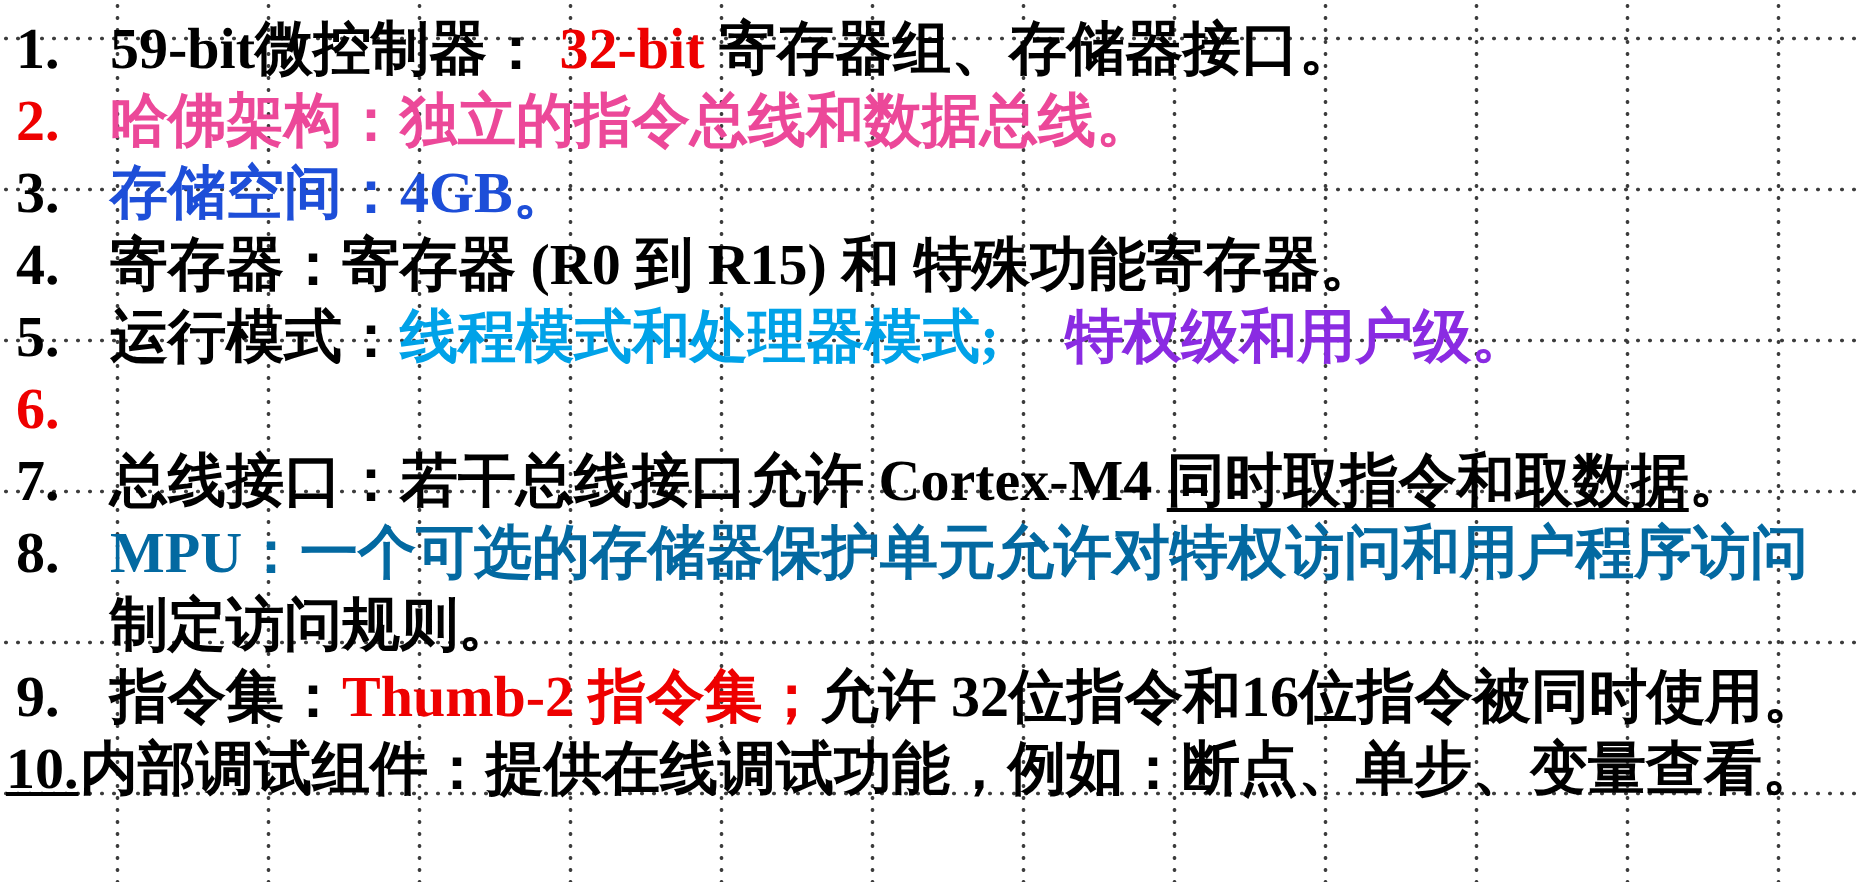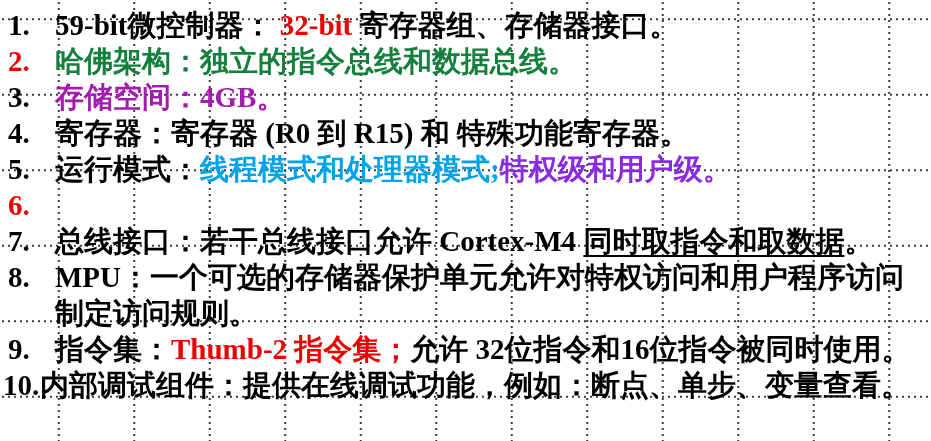--- a/index.html
+++ b/index.html
@@ -66,48 +66,48 @@
 
 <div class="page" style="background: rgb(255, 255, 255);">
   <div class="grid" style="background-image: radial-gradient(circle, rgb(60, 60, 60) 0.8px, transparent 1.1px), radial-gradient(circle, rgb(60, 60, 60) 0.8px, transparent 1.1px); background-size: 6px 75.5px, 75.5px 6px; background-position: 0px 57px, 21px 0px;"></div>
   <ol class="feature-list">
       <li>
         <span class="num" style="color: rgb(0, 0, 0);">1.</span>
         <div class="content"><span class="run" style="color: rgb(0, 0, 0);">59-bit微控制器： </span><span class="run" style="color: rgb(238, 0, 0);">32-bit</span><span class="run" style="color: rgb(0, 0, 0);"> 寄存器组、存储器接口。</span></div>
       </li>
       <li>
         <span class="num" style="color: rgb(238, 0, 0);">2.</span>
-        <div class="content"><span class="run" style="color: #15803d;">哈佛架构：独立的指令总线和数据总线。</span></div>
+        <div class="content"><span class="run" style="color: #ec4899;">哈佛架构：独立的指令总线和数据总线。</span></div>
       </li>
       <li>
         <span class="num" style="color: rgb(0, 0, 0);">3.</span>
-        <div class="content"><span class="run" style="color: #a21caf; font-family: Liberation Serif, serif;">存储空间：4GB。</span></div>
+        <div class="content"><span class="run" style="color: #1d4ed8; font-family: Liberation Serif, serif;">存储空间：4GB。</span></div>
       </li>
       <li>
         <span class="num" style="color: rgb(0, 0, 0);">4.</span>
         <div class="content"><span class="run" style="color: rgb(0, 0, 0); margin-top: 36px;">寄存器：寄存器 (R0 到 R15) 和 特殊功能寄存器。</span></div>
       </li>
       <li>
         <span class="num" style="color: rgb(0, 0, 0);">5.</span>
-        <div class="content"><span class="run" style="color: rgb(0, 0, 0); margin-top: 44px;">运行模式：</span><span class="run" style="color: rgb(0, 162, 232);">线程模式和处理器模式;</span><span class="run" style="color: rgb(138, 43, 226);">特权级和用户级。</span></div>
+        <div class="content"><span class="run" style="color: rgb(0, 0, 0); margin-top: 44px;">运行模式：</span><span class="run" style="color: rgb(0, 162, 232);">线程模式和处理器模式;</span><span class="run" style="color: rgb(138, 43, 226); margin-left: 33px;">特权级和用户级。</span></div>
       </li>
       <li>
         <span class="num" style="color: rgb(238, 0, 0);">6.</span>
         <div class="content"><br></div>
       </li>
       <li>
         <span class="num" style="color: rgb(0, 0, 0);">7.</span>
         <div class="content"><span class="run" style="color: rgb(0, 0, 0);">总线接口：若干总线接口允许 Cortex-M4 </span><span class="run underline" style="color: rgb(0, 0, 0);">同时取指令和取数据</span><span class="run" style="color: rgb(0, 0, 0);">。</span></div>
       </li>
       <li>
         <span class="num" style="color: rgb(0, 0, 0);">8.</span>
-        <div class="content"><span class="run" style="color: #000000; text-align: right;">MPU：一个可选的存储器保护单元允许对特权访问和用户程序访问</span><br><span class="run" style="color: rgb(0, 0, 0);">制定访问规则。</span></div>
+        <div class="content"><span class="run" style="color: #0369a1; text-align: right;">MPU：一个可选的存储器保护单元允许对特权访问和用户程序访问</span><br><span class="run" style="color: rgb(0, 0, 0);">制定访问规则。</span></div>
       </li>
       <li>
         <span class="num" style="color: rgb(0, 0, 0);">9.</span>
         <div class="content"><span class="run" style="color: rgb(0, 0, 0);">指令集：</span><span class="run" style="color: rgb(238, 0, 0);">Thumb-2 指令集；</span><span class="run" style="color: rgb(0, 0, 0); margin-top: 12px;">允许 32位指令和16位指令被同时使用。</span></div>
       </li>
       <li class="compact">
-        <span class="num" style="color: rgb(0, 0, 0);">10.</span>
+        <span class="num" style="color: rgb(0, 0, 0); text-decoration: underline;">10.</span>
         <div class="content"><span class="run" style="color: rgb(0, 0, 0);">内部调试组件：提供在线调试功能，例如：断点、单步、变量查看。</span></div>
       </li>
     </ol>
 </div>
 
 </body></html>

